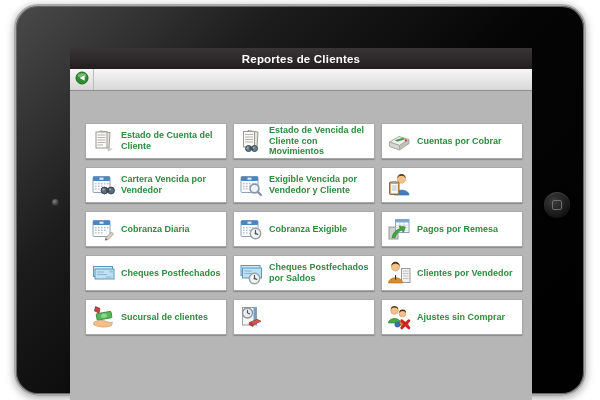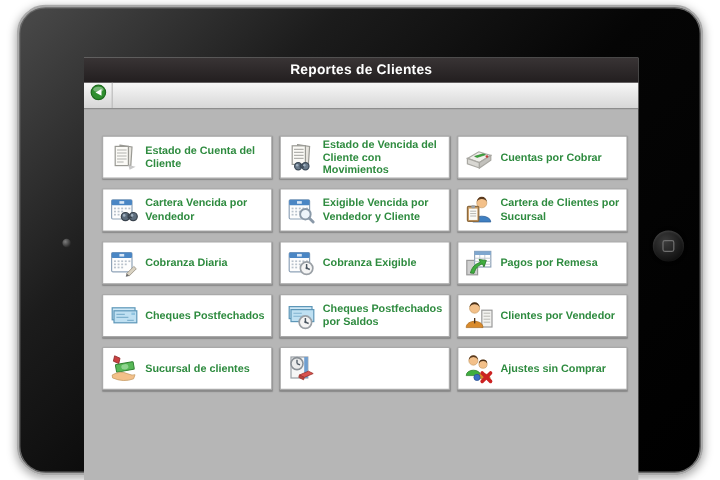--- a/index.html
+++ b/index.html
@@ -20,21 +20,21 @@
 
   
   .screen{position:absolute;left:54px;top:42px;width:462px;height:364px;background:#b6b6b6;overflow:hidden;}
 
   .titlebar{height:21px;background:linear-gradient(#393435,#221e1f);display:flex;align-items:center;justify-content:center;}
   .titlebar span{color:#fff;font-weight:bold;font-size:11.5px;letter-spacing:.2px;}
 
   .toolbar{height:21px;background:linear-gradient(#f7f7f7,#d7d7d7);border-bottom:1px solid #8d8d8d;display:flex;align-items:stretch;}
   .tool-cell{width:23px;display:flex;align-items:center;justify-content:center;border-right:1px solid #bcbcbc;cursor:pointer;}
 
-  .content{padding:22px 0 0 15px;display:grid;grid-template-columns:repeat(3,142px);grid-auto-rows:36px;column-gap:6px;row-gap:8px;}
+  .content{padding:32px 0 0 15px;display:grid;grid-template-columns:repeat(3,142px);grid-auto-rows:36px;column-gap:6px;row-gap:8px;}
 
   .rbtn{background:#ffffff;border:1px solid #a9a9a9;border-radius:1px;
     box-shadow:0 1px 1px rgba(0,0,0,.25);
     display:flex;align-items:center;gap:5px;padding:0 3px 0 4px;cursor:pointer;}
   .rbtn .ic{flex:0 0 26px;width:26px;height:26px;display:flex;align-items:center;justify-content:center;}
   .rbtn .lbl{font-size:9px;font-weight:bold;line-height:1.18;color:#2e8b3f;}
 </style>
 </head>
 <body>
 
@@ -183,21 +183,20 @@
               <rect x="3.5" y="10" width="9.5" height="12.5" rx="1" fill="#c89a62" stroke="#8c6a3e"></rect>
               <rect x="4.8" y="11.8" width="7" height="9.5" fill="#fbfaf5"></rect>
               <rect x="6.8" y="9" width="3" height="2.6" rx=".6" fill="#9aa0a6"></rect>
               <g stroke="#b2b2ae" stroke-width=".8">
                   <line x1="5.8" y1="14" x2="10.8" y2="14"></line>
                   <line x1="5.8" y1="16" x2="10.8" y2="16"></line>
                   <line x1="5.8" y1="18" x2="10.8" y2="18"></line>
                 </g>
             </svg>
           </span>
-          <span class="lbl">Cartera de Clientes por Sucursal</span>
         </div>
 
         <div class="rbtn">
           <span class="ic">
             <svg width="26" height="26" viewBox="0 0 26 26">
               <rect x="3" y="4.5" width="17" height="16" rx="1" fill="#fdfdfd" stroke="#8fa3b8"></rect>
               <rect x="3" y="4.5" width="17" height="4.5" rx="1" fill="#4a86c4"></rect>
               <rect x="9.5" y="5.6" width="4" height="2.2" fill="#d9e7f6"></rect>
               <g fill="#b9c2cc">
                 <rect x="5" y="11" width="1.6" height="1.4"></rect>

